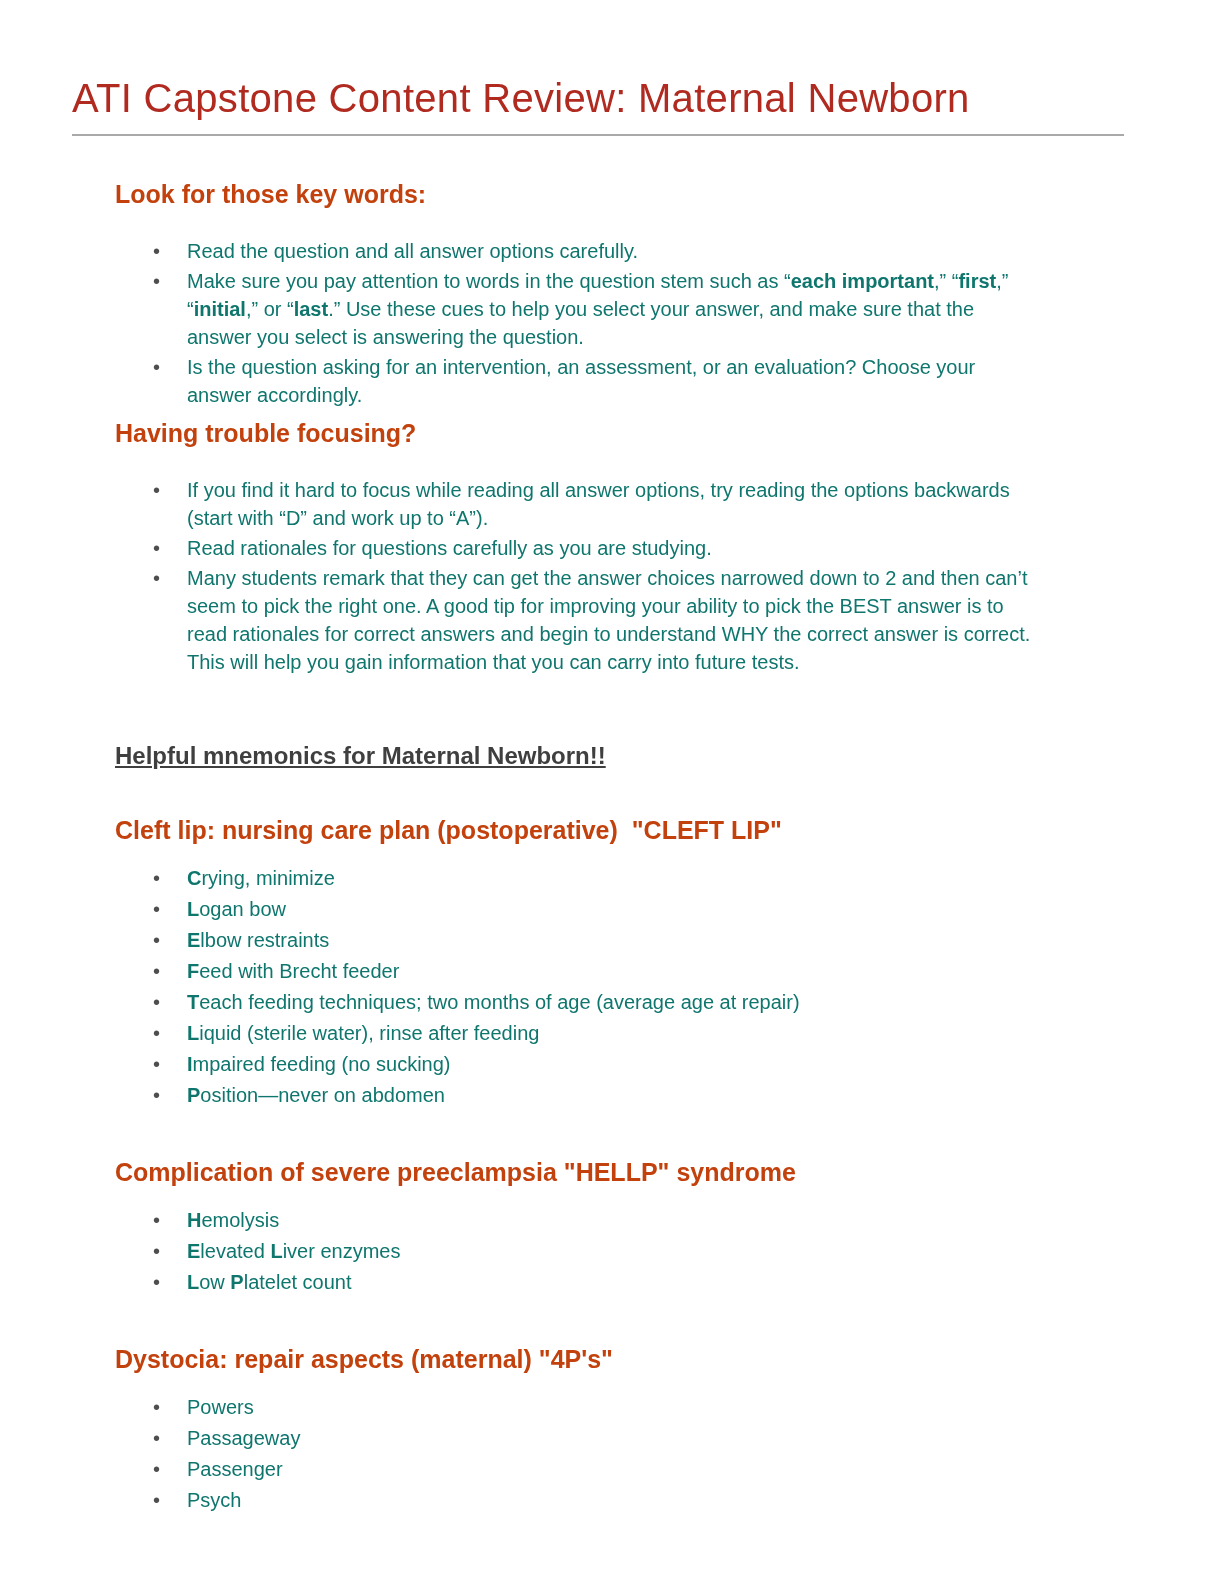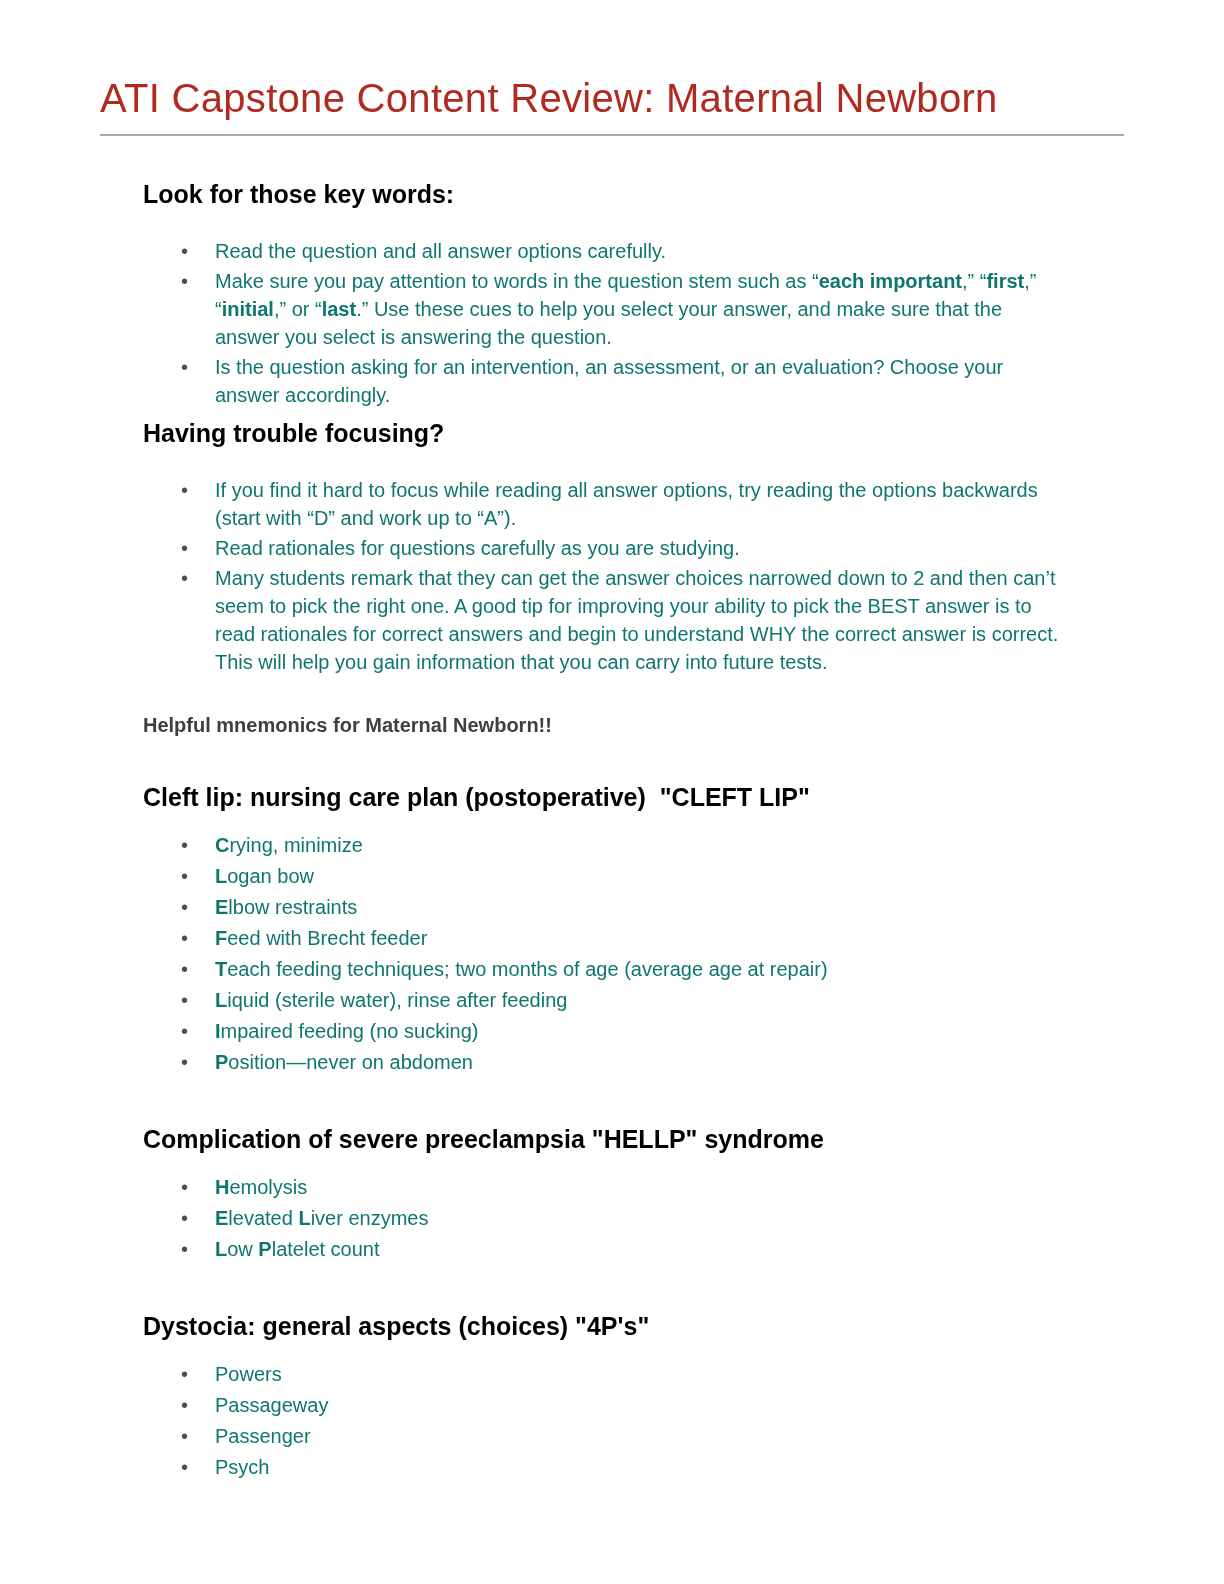--- a/index.html
+++ b/index.html
@@ -5,49 +5,50 @@
   * { margin: 0; padding: 0; box-sizing: border-box; }
   html, body { background: #ffffff; }
   body {
     font-family: "Liberation Sans", sans-serif;
     color: #4e4e4e;
   }
   .page {
     width: 1224px;
     min-height: 1584px;
     background: #ffffff;
-    padding: 76px 100px 60px 100px;
+    padding: 76px 100px 60px 72px;
   }
   .doc-title {
     font-size: 40px;
     font-weight: 400;
     color: #b02a20;
     letter-spacing: 0.3px;
     line-height: 1.1;
   }
   .title-rule {
     border-bottom: 2px solid #a9a9a9;
     margin-top: 14px;
   }
   .content { margin-left: 43px; }
 
   h2.red-heading {
-    color: #000000;
+    color: #c2410c;
     font-size: 25px;
     font-weight: 700;
     margin-top: 44px;
     white-space: pre-wrap;
   }
   h2.red-heading.tight { margin-top: 10px; }
 
   h1.big-heading {
     color: #3f3f3f;
-    font-size: 20px;
+    font-size: 24px;
     font-weight: 700;
-    margin-top: 38px;
+    margin-top: 66px;
+    text-decoration: underline;
   }
 
   ul.bullets {
     list-style: none;
     max-width: 920px;
     margin-top: 28px;
   }
   ul.bullets li {
     position: relative;
     padding-left: 72px;
@@ -122,21 +123,21 @@
       <div class="mnemonic-section">
         <h2 class="red-heading">Complication of severe preeclampsia "HELLP" syndrome</h2>
         <ul class="bullets mnemonic">
           <li><b>H</b><span>emolysis</span></li>
           <li><b>E</b><span>levated </span><b>L</b><span>iver enzymes</span></li>
           <li><b>L</b><span>ow </span><b>P</b><span>latelet count</span></li>
         </ul>
       </div>
 
       <div class="mnemonic-section">
-        <h2 class="red-heading">Dystocia: general aspects (choices) "4P's"</h2>
+        <h2 class="red-heading">Dystocia: repair aspects (maternal) "4P's"</h2>
         <ul class="bullets mnemonic">
           <li><span>Powers</span></li>
           <li><span>Passageway</span></li>
           <li><span>Passenger</span></li>
           <li><span>Psych</span></li>
         </ul>
       </div>
     </section>
 
   </div>

